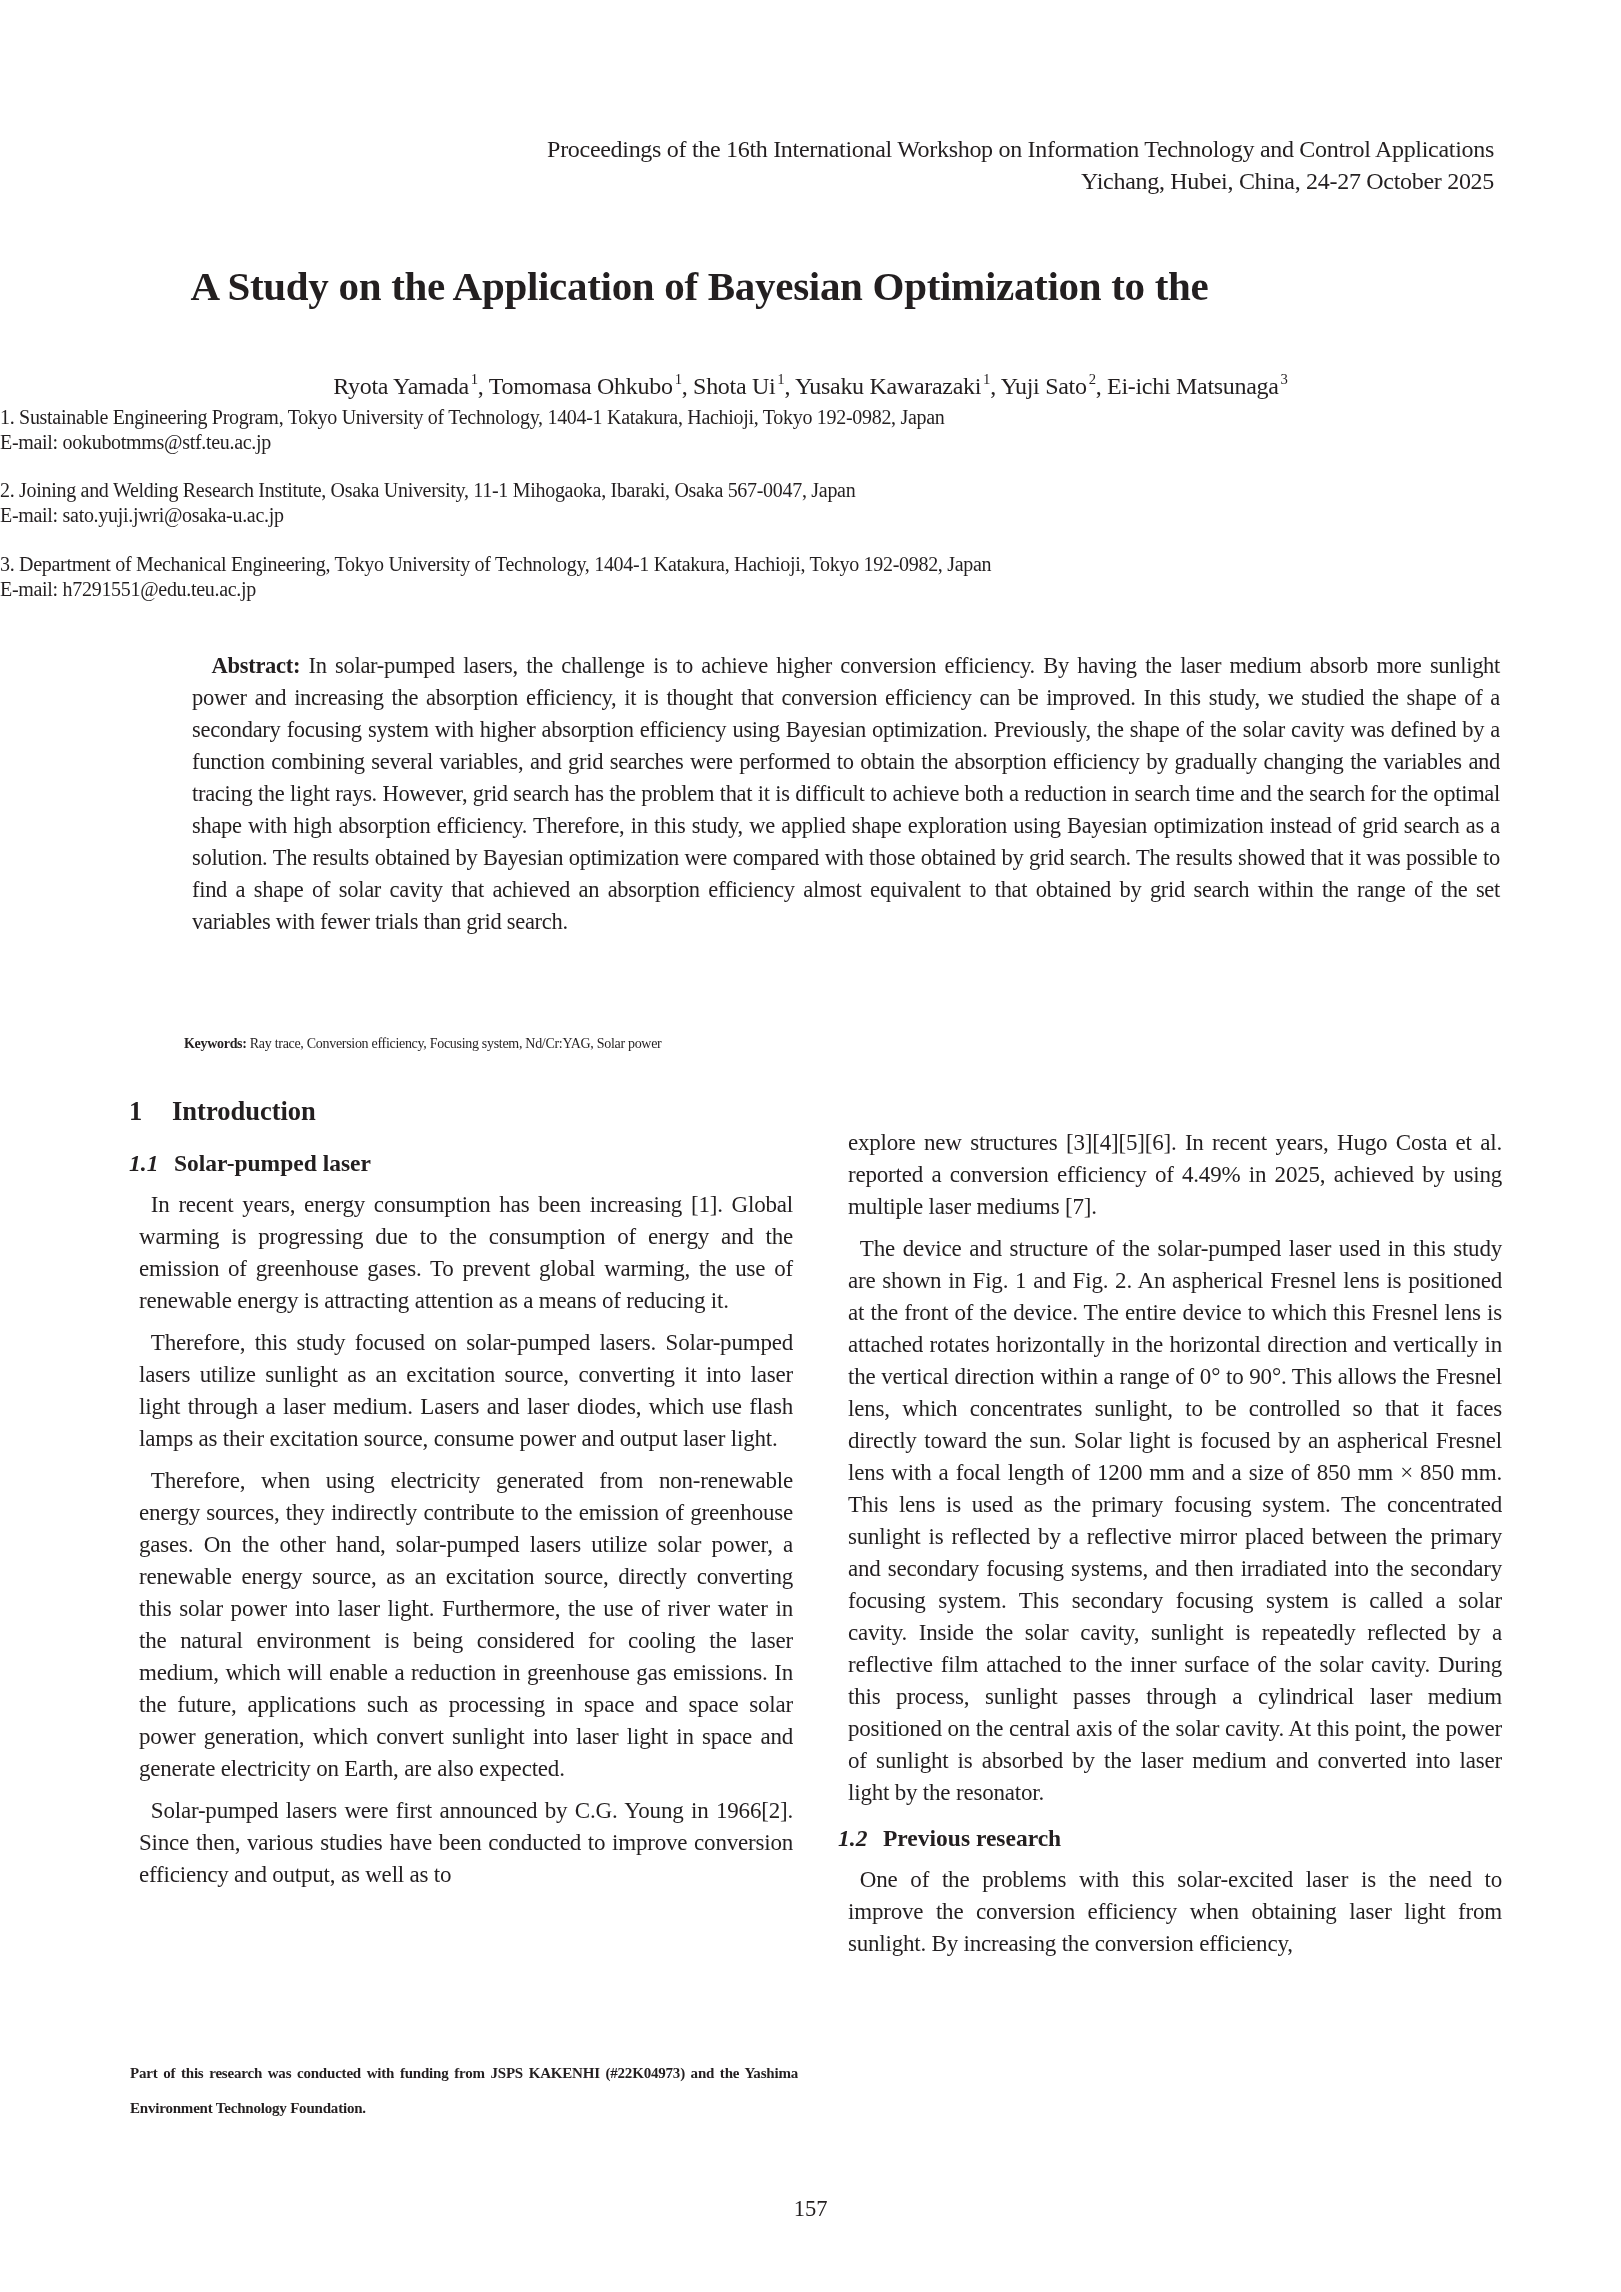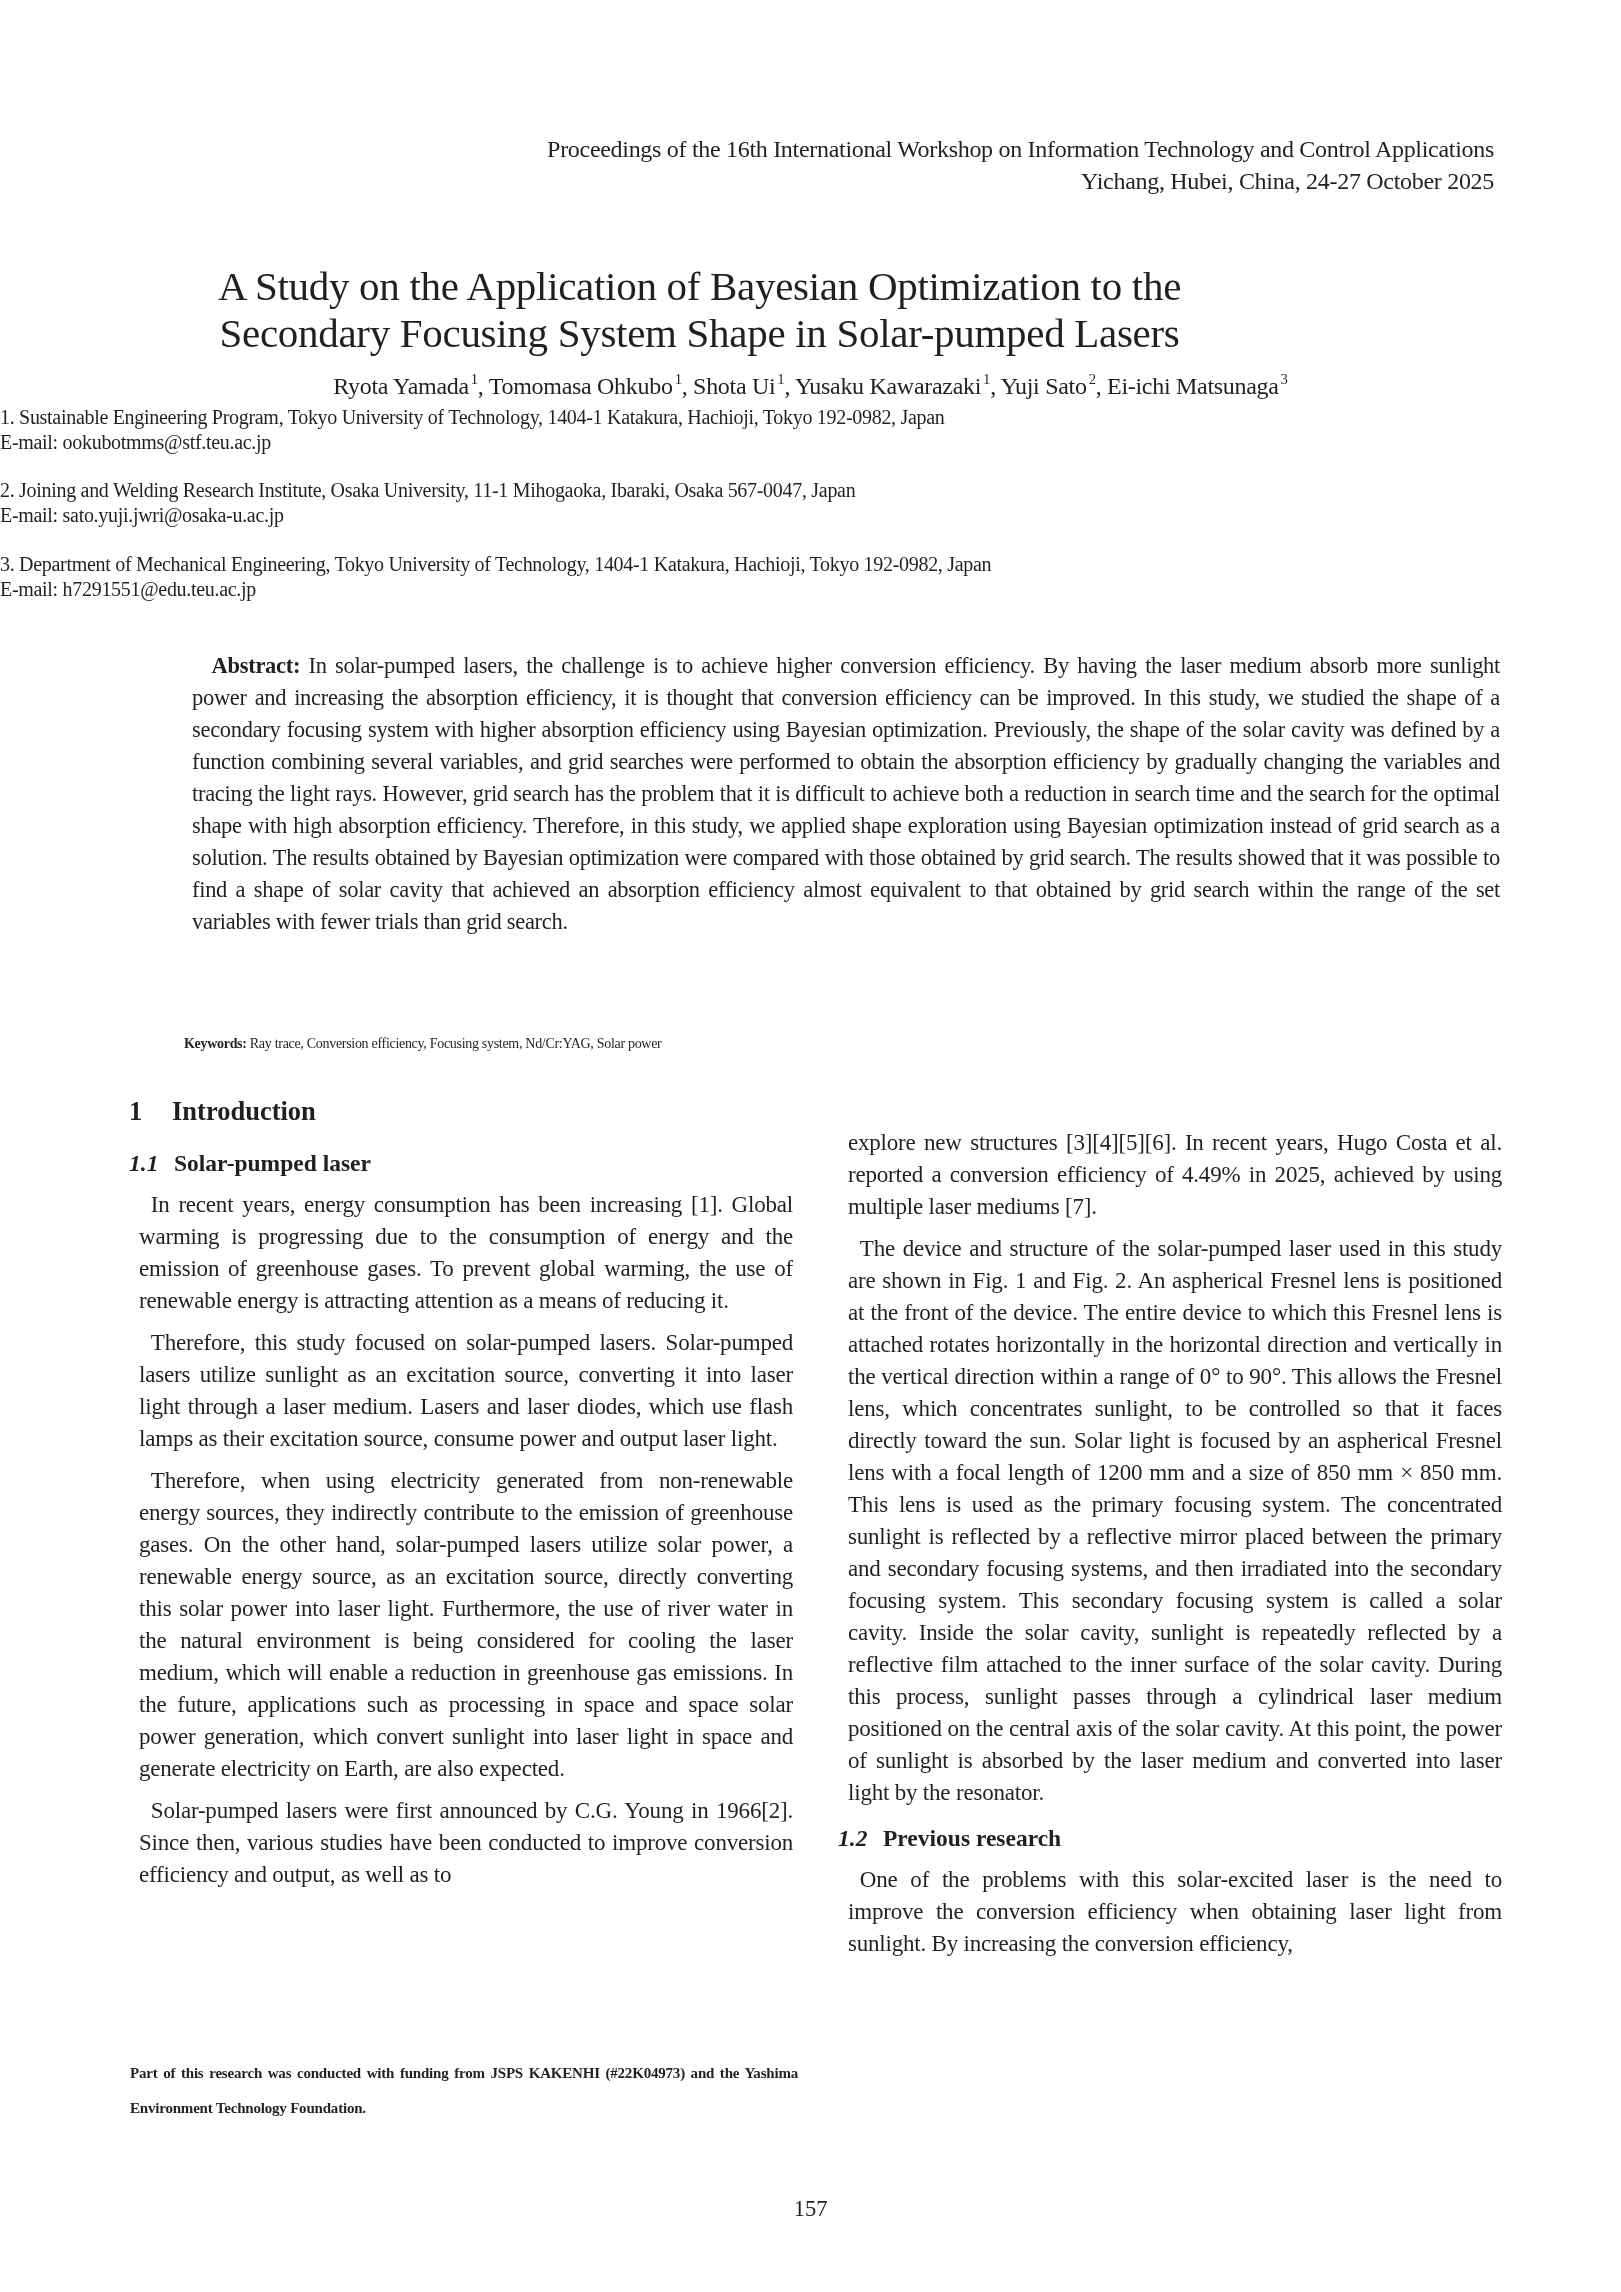--- a/index.html
+++ b/index.html
@@ -1,21 +1,21 @@
 <!DOCTYPE html>
 <html><head>
 <meta charset="utf-8">
 <style>
   html, body { margin: 0; padding: 0; background: #ffffff; }
   body { width: 1621px; height: 2293px; position: relative; overflow: hidden;
          font-family: "Liberation Serif", "DejaVu Serif", serif; color: #231f20; }
   .proc { position: absolute; right: 127px; top: 133px; text-align: right;
           font-size: 24px; line-height: 32px; letter-spacing: -0.3px; font-family: Liberation Serif, serif; }
   .title { position: absolute; left: 0; width: 1399px; top: 263px; text-align: center;
-           font-weight: normal; font-size: 41px; line-height: 47px; letter-spacing: -0.3px; }
+           font-weight: bold; font-size: 41px; line-height: 47px; letter-spacing: -0.3px; }
   .authors { position: absolute; left: 0; width: 1621px; top: 365px; text-align: center;
              font-size: 24px; line-height: 29px; letter-spacing: -0.3px; }
   .authors sup { font-size: 14.7px; vertical-align: 9.8px; margin-left: 2px; }
   .aff { position: absolute; left: 0; width: 1621px; 
          font-size: 20px; line-height: 24.5px; letter-spacing: -0.3px; }
   .abstract { position: absolute; left: 192px; width: 1308px; top: 650px;
               font-size: 22.5px; line-height: 32px; text-align: justify; letter-spacing: -0.3px;
               text-indent: 19.6px; }
   .abstract b, .keywords b { font-weight: bold; margin-top: 8px; }
   .keywords { position: absolute; left: 184px; top: 1029px; font-size: 14px; line-height: 29px; letter-spacing: -0.3px; }
@@ -35,21 +35,20 @@
 </head>
 <body>
 
 <div class="proc">
   <div>Proceedings of the 16th International Workshop on Information Technology and Control Applications</div>
   <div>Yichang, Hubei, China, 24-27 October 2025</div>
 </div>
 
 <div class="title">
   <div>A Study on the Application of Bayesian Optimization to the</div>
-  <div>Secondary Focusing System Shape in Solar-pumped Lasers</div>
 </div>
 
 <div class="authors">
   <span><span>Ryota Yamada</span><sup>1</sup><span>, </span></span><span><span>Tomomasa Ohkubo</span><sup>1</sup><span>, </span></span><span><span>Shota Ui</span><sup>1</sup><span>, </span></span><span><span>Yusaku Kawarazaki</span><sup>1</sup><span>, </span></span><span><span>Yuji Sato</span><sup>2</sup><span>, </span></span><span><span>Ei-ichi Matsunaga</span><sup>3</sup></span>
 </div>
 
 <div class="aff" style="top:405px;">
   <div>1. Sustainable Engineering Program, Tokyo University of Technology, 1404-1 Katakura, Hachioji, Tokyo 192-0982, Japan</div>
   <div>E-mail: ookubotmms@stf.teu.ac.jp</div>
 </div>

